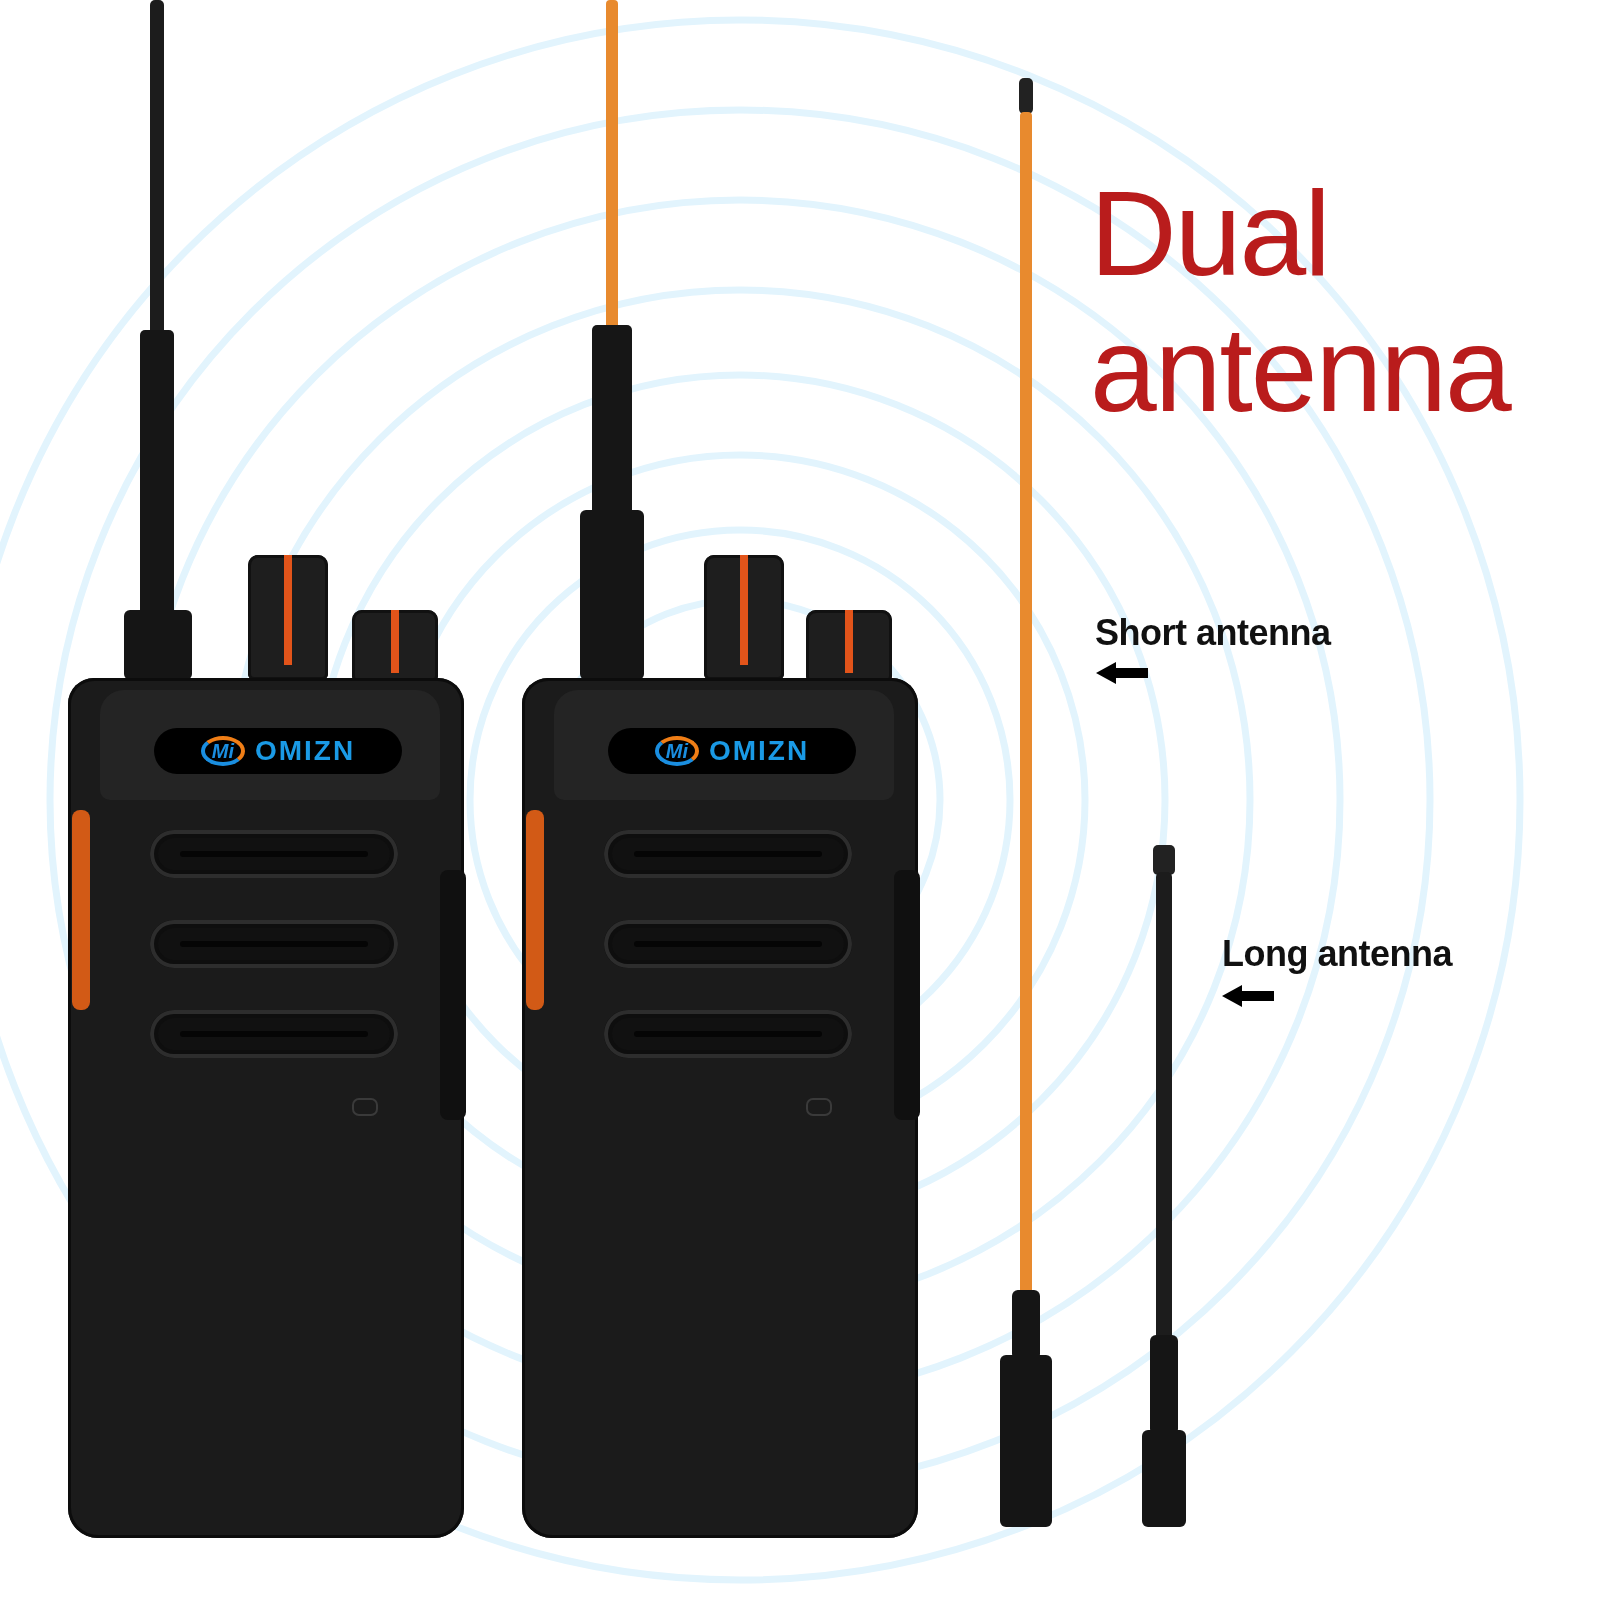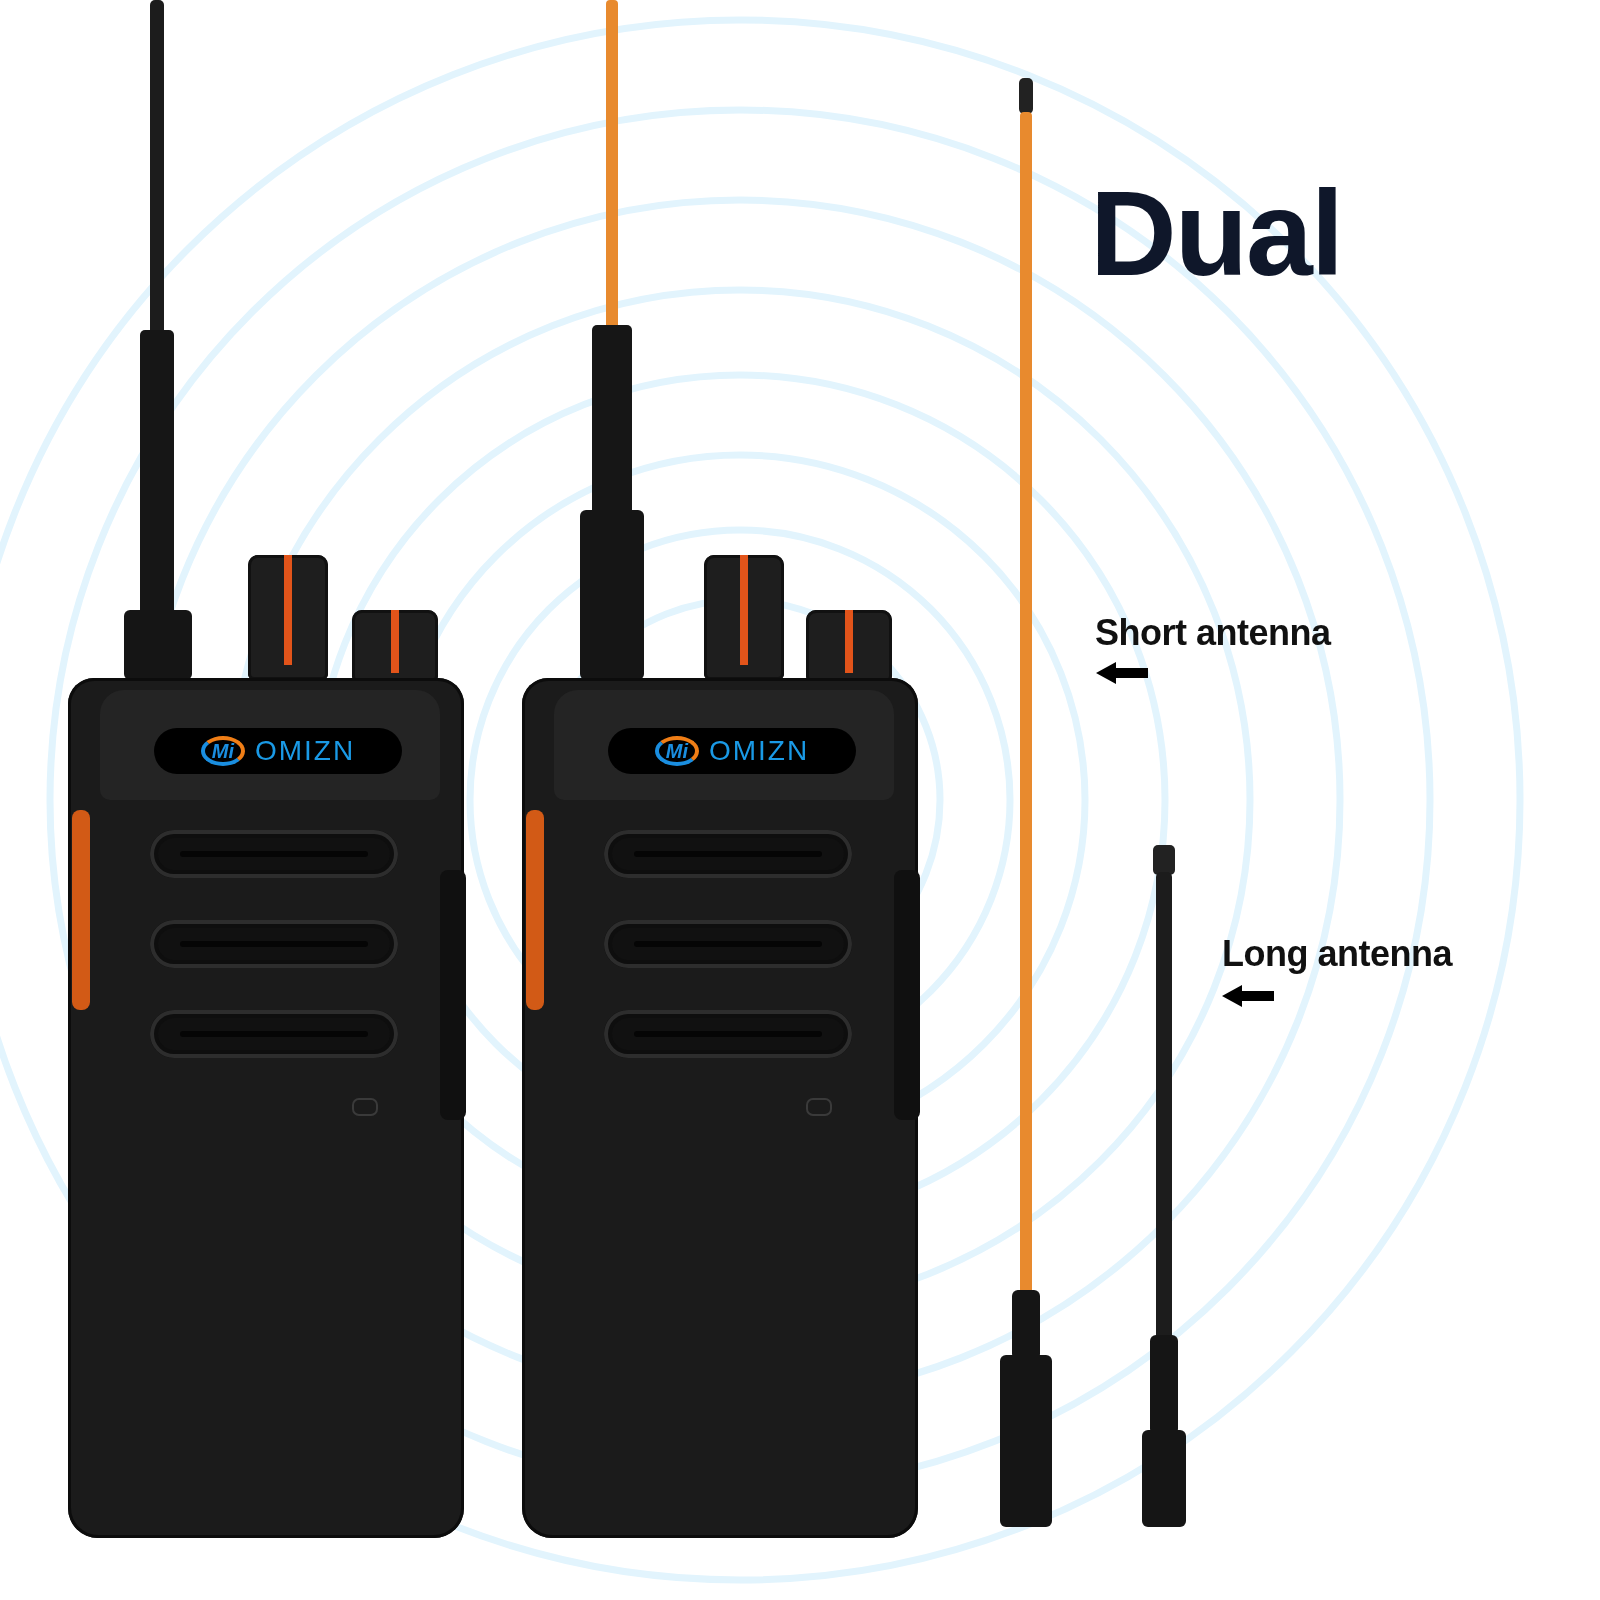--- a/index.html
+++ b/index.html
@@ -1,29 +1,29 @@
 <!DOCTYPE html>
 <html><head>
 <meta charset="utf-8">
 <style>
   html, body { margin:0; padding:0; }
   body { width:1600px; height:1600px; background:#ffffff; position:relative; overflow:hidden; font-family:"Liberation Sans", sans-serif; }
   .rings { position:absolute; left:0; top:0; width:1600px; height:1600px; }
-  .title { position:absolute; left:1090px; top:165px; font-size:120px; font-weight:bold; line-height:136px; color:#0f172a; letter-spacing:-2px; }
+  .title { position:absolute; left:1090px; top:165px; font-size:120px; font-weight:normal; line-height:136px; color:#b91c1c; letter-spacing:-2px; }
   .label { position:absolute; font-size:36px; font-weight:bold; color:#111; letter-spacing:-0.5px; }
   .arrow { position:absolute; width:0; height:0; }
   .arrow .head { position:absolute; left:0; top:0; width:0; height:0; border-top:11px solid transparent; border-bottom:11px solid transparent; border-right:20px solid #000; }
   .arrow .shaft { position:absolute; left:18px; top:6px; width:34px; height:10px; background:#000; }
   
   .radio { position:absolute; }
   .body-shell { position:absolute; background:#1b1b1b; border-radius:26px 26px 30px 30px; box-shadow: inset 0 0 0 3px #0c0c0c; }
   .upper { position:absolute; background:#242424; border-radius:24px 24px 10px 10px; }
   .logo-bar { position:absolute; background:#000; border-radius:26px; display:flex; align-items:center; justify-content:center; gap:10px; }
   .logo-mark { width:44px; height:30px; border-radius:50%; border:4px solid #1a8ee0; border-top-color:#f07e16; border-right-color:#f07e16; box-sizing:border-box; display:flex; align-items:center; justify-content:center; color:#1a8ee0; font-size:20px; font-weight:bold; font-style:italic; }
-  .logo-text { color:#1a9ae6; font-size:28px; font-weight:normal; letter-spacing:2px; }
+  .logo-text { color:#1a9ae6; font-size:28px; font-weight:bold; letter-spacing:2px; }
   .grille { position:absolute; height:48px; border-radius:24px; background:#111; box-shadow: inset 0 0 0 4px #2d2d2d, inset 0 0 0 8px #0e0e0e; }
   .grille::after { content:""; position:absolute; left:30px; right:30px; top:21px; height:6px; background:#050505; border-radius:3px; }
   .side-orange { position:absolute; background:#d25a16; border-radius:8px; }
   .side-black { position:absolute; background:#101010; border-radius:8px; }
   .knob { position:absolute; background:#1e1e1e; border-radius:10px 10px 6px 6px; box-shadow: inset 0 0 0 3px #111; }
   .knob .stripe { position:absolute; left:50%; top:0; width:8px; margin-left:-4px; height:88%; background:#e2541a; }
   .ant-base { position:absolute; background:#151515; border-radius:6px; }
   .ant-mast { position:absolute; background:#1c1c1c; border-radius:5px; }
   .ant-orange { position:absolute; background:#e88a2e; border-radius:4px; }
   .small-dot { position:absolute; width:22px; height:14px; border-radius:7px; border:2px solid #3a3a3a; }
@@ -39,20 +39,21 @@
     <circle cx="740" cy="800" r="425"></circle>
     <circle cx="740" cy="800" r="510"></circle>
     <circle cx="740" cy="800" r="600"></circle>
     <circle cx="740" cy="800" r="690"></circle>
     <circle cx="740" cy="800" r="780"></circle>
   </g>
 </svg>
 
 <div class="title">
   <div>Dual</div>
+  <div>antenna</div>
 </div>
 
 <div>
   <div class="ant-mast" style="left:1019px;top:78px;width:14px;height:36px;background:#222;"></div>
   <div class="ant-orange" style="left:1020px;top:112px;width:12px;height:1190px;"></div>
   <div class="ant-base" style="left:1012px;top:1290px;width:28px;height:70px;"></div>
   <div class="ant-base" style="left:1000px;top:1355px;width:52px;height:172px;"></div>
 </div>
 <div class="label" style="left:1095px;top:612px;">Short antenna</div>
 <div class="arrow" style="left:1096px;top:662px;">

